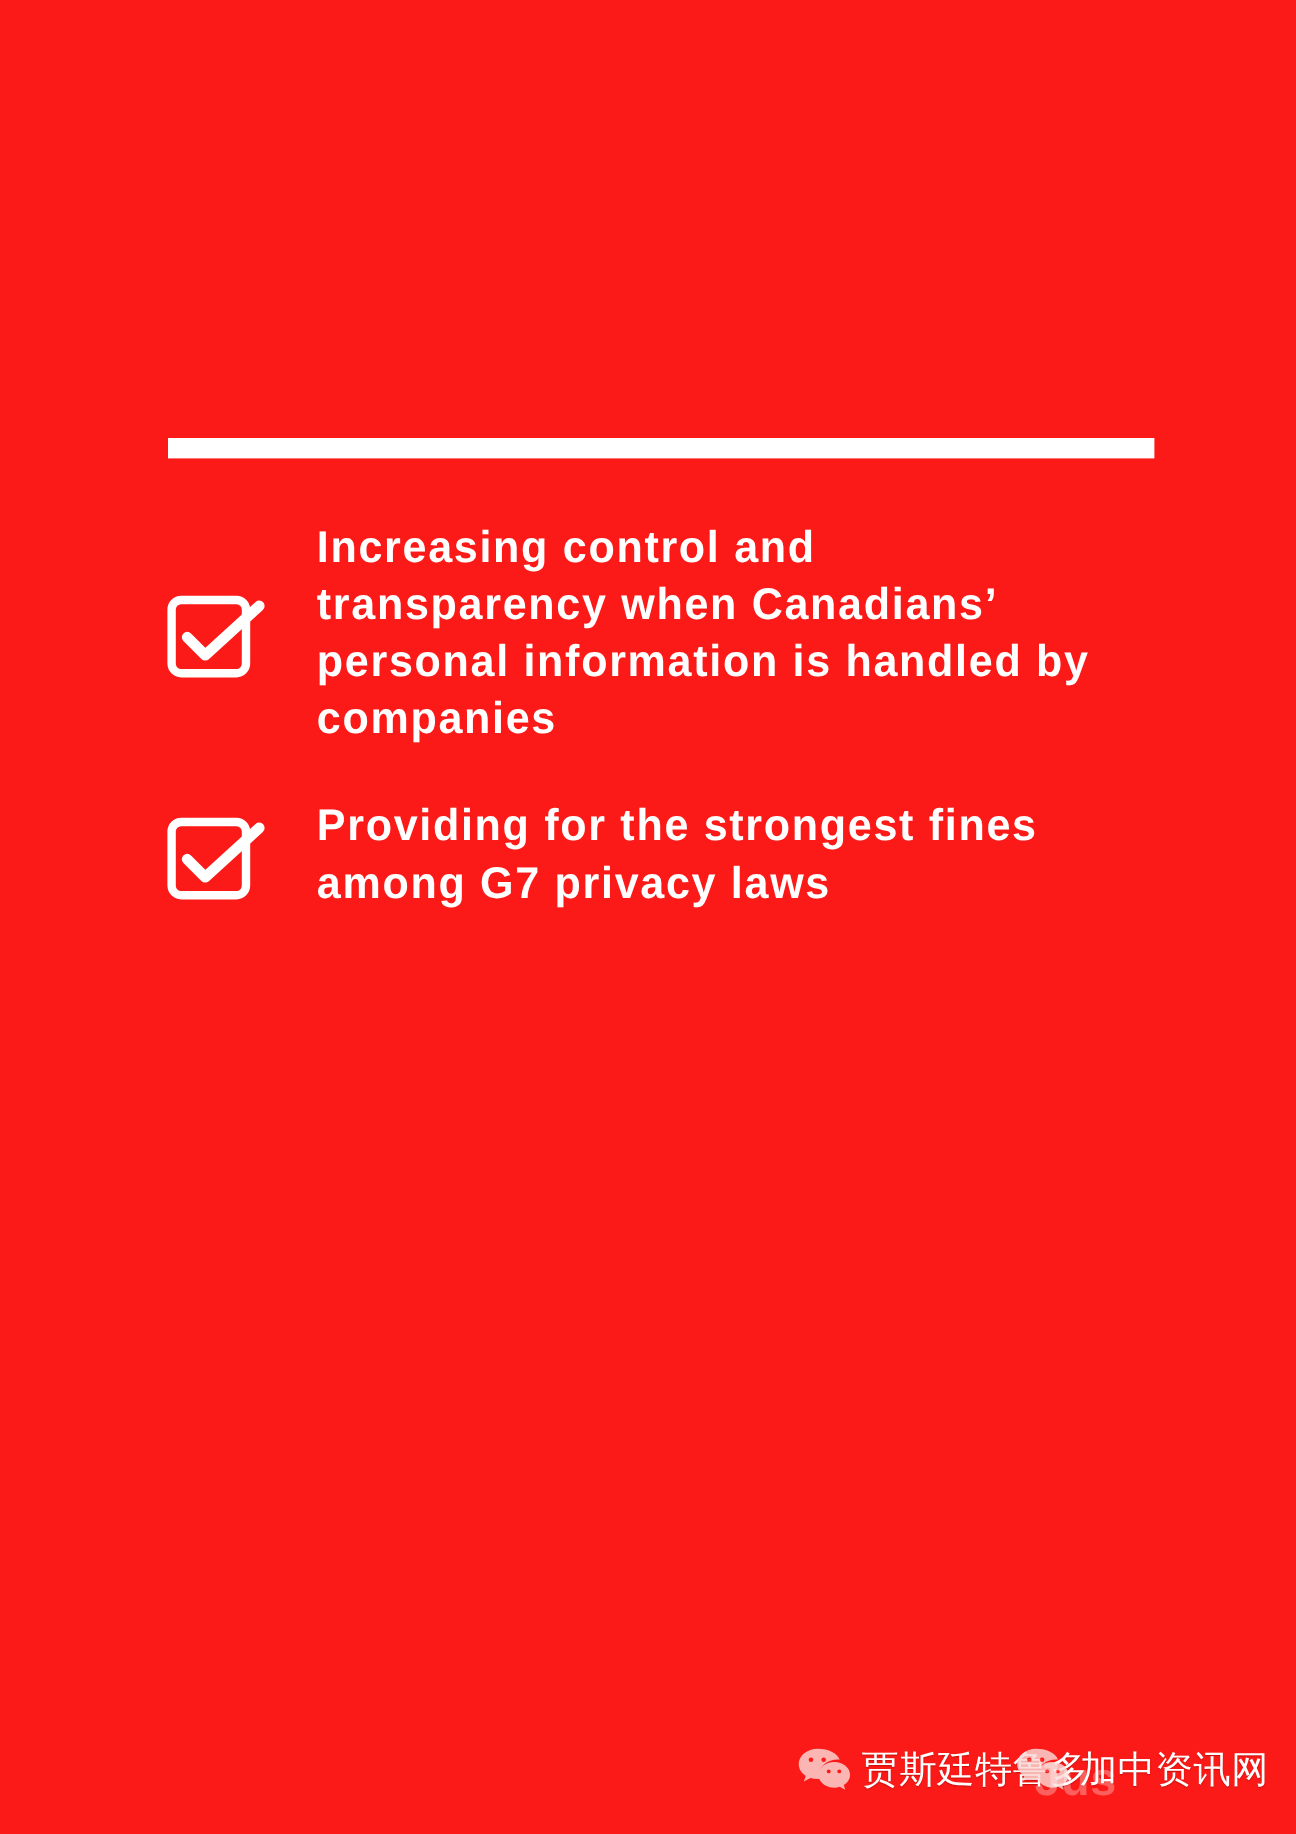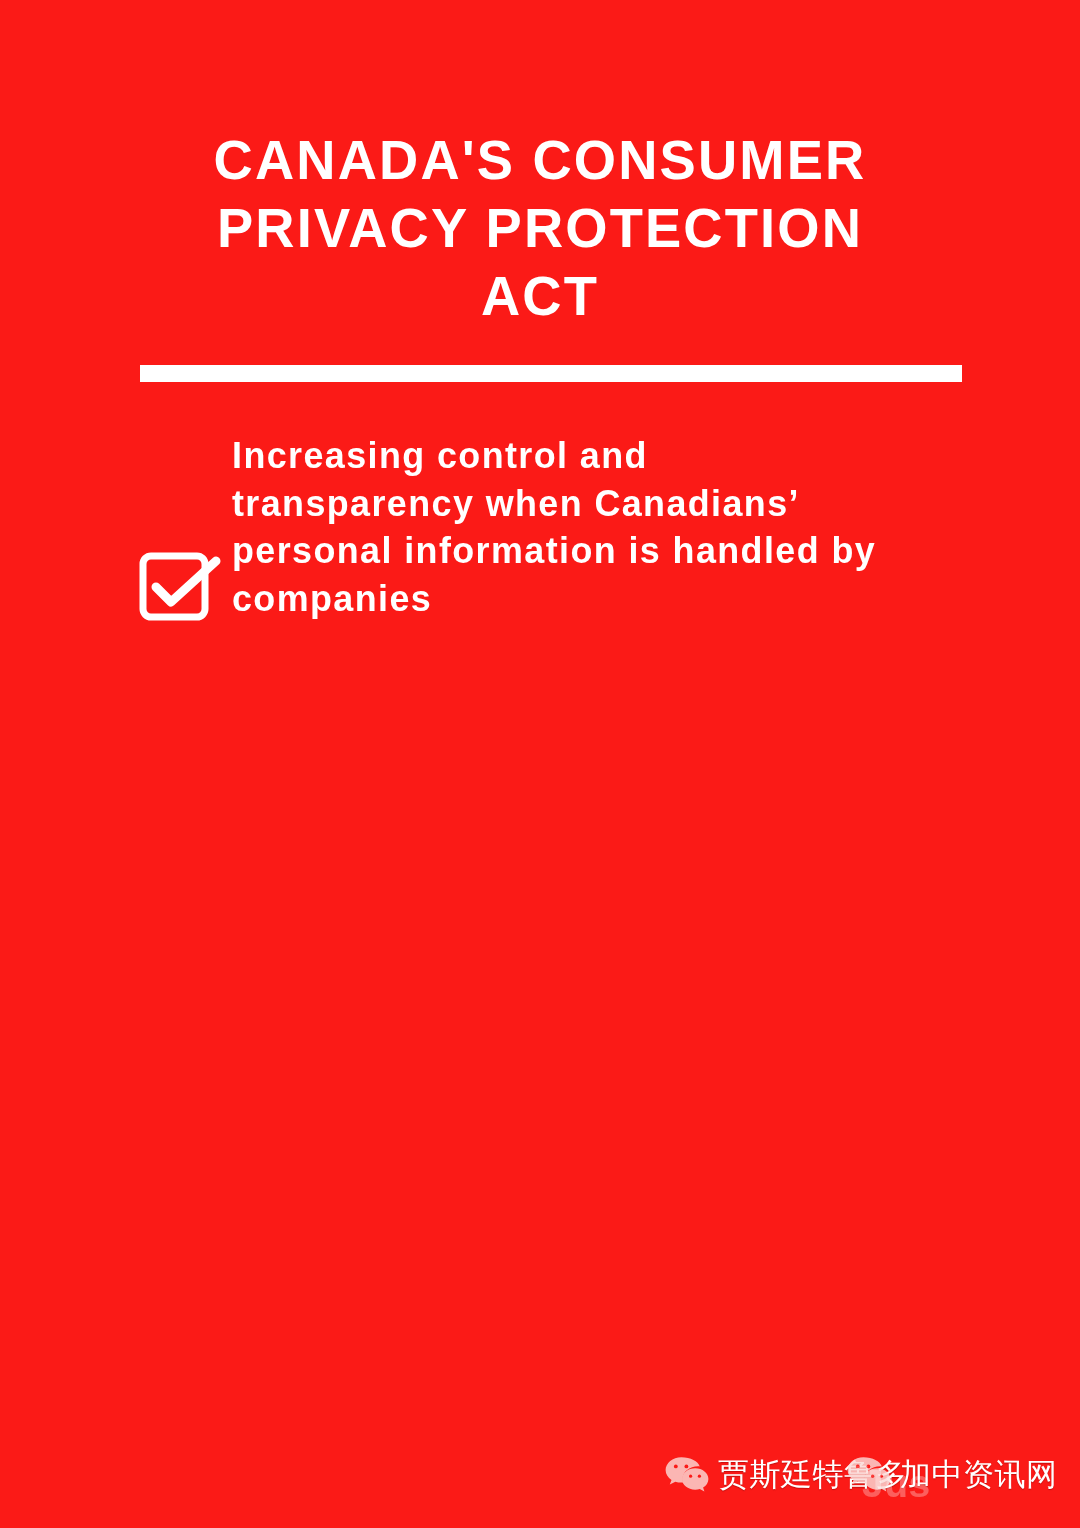--- a/index.html
+++ b/index.html
@@ -60,22 +60,23 @@
   
   .bullets {
     position:absolute;
     left:138px;
     top:432px;
     width:820px;
   }
 
   .bullet {
     display:flex;
-    align-items:flex-end;
+    align-items:center;
     margin-bottom:42px;
+    gap:32px;
   }
 
   .bullet:last-child { margin-bottom:0; }
 
   .check-icon {
     flex:0 0 auto;
     width:84px;
     height:72px;
     margin-top:6px;
     margin-right:10px;
@@ -138,42 +139,46 @@
     color:rgba(255,255,255,0.30);
     letter-spacing:0.5px;
     pointer-events:none;
   }
 </style>
 </head>
 <body>
 
 <div class="poster">
 
-  <div class="title-block">
-    <h1 class="title">CANADA'S CONSUMER
-PRIVACY PROTECTION
-ACT</h1>
-  </div>
 
   <div class="divider"></div>
 
   <div class="bullets">
 
     <div class="bullet">
       <span class="check-icon">
         <svg viewBox="0 0 84 72" xmlns="http://www.w3.org/2000/svg">
           <rect x="5" y="6" width="62" height="61" rx="8" ry="8" fill="none" stroke="#FFFFFF" stroke-width="7"></rect>
           <path d="M18 37 L33 52 L78 11" fill="none" stroke="#FFFFFF" stroke-width="9" stroke-linecap="round" stroke-linejoin="round"></path>
         </svg>
       </span>
       <div class="bullet-text">Increasing control and transparency when Canadians’ personal information is handled by companies</div>
     </div>
 
 
 
+    <div class="bullet">
+      <span class="check-icon">
+        <svg viewBox="0 0 84 72" xmlns="http://www.w3.org/2000/svg">
+          <rect x="5" y="6" width="62" height="61" rx="8" ry="8" fill="none" stroke="#FFFFFF" stroke-width="7"></rect>
+          <path d="M18 37 L33 52 L78 11" fill="none" stroke="#FFFFFF" stroke-width="9" stroke-linecap="round" stroke-linejoin="round"></path>
+        </svg>
+      </span>
+      <div class="bullet-text">Providing for the strongest fines among G7 privacy laws</div>
+    </div>
 
   </div>
 
   <div class="footer">
 
     <div class="watermark watermark-1">
       <span class="wm-logo">
         <svg viewBox="0 0 46 40" xmlns="http://www.w3.org/2000/svg">
           <g fill="#FBD9D6">
             <path d="M17.4 2.2C8.6 2.2 1.6 8 1.6 15.1c0 4 2.3 7.6 5.9 10L5.8 29.6l5.6-2.9c1.9.6 3.9.9 6 .9.6 0 1.2 0 1.8-.1-.4-1.1-.6-2.3-.6-3.5 0-7 6.9-12.7 15.5-12.7.6 0 1.1 0 1.6.1C34.2 6.2 26.6 2.2 17.4 2.2z"></path>

